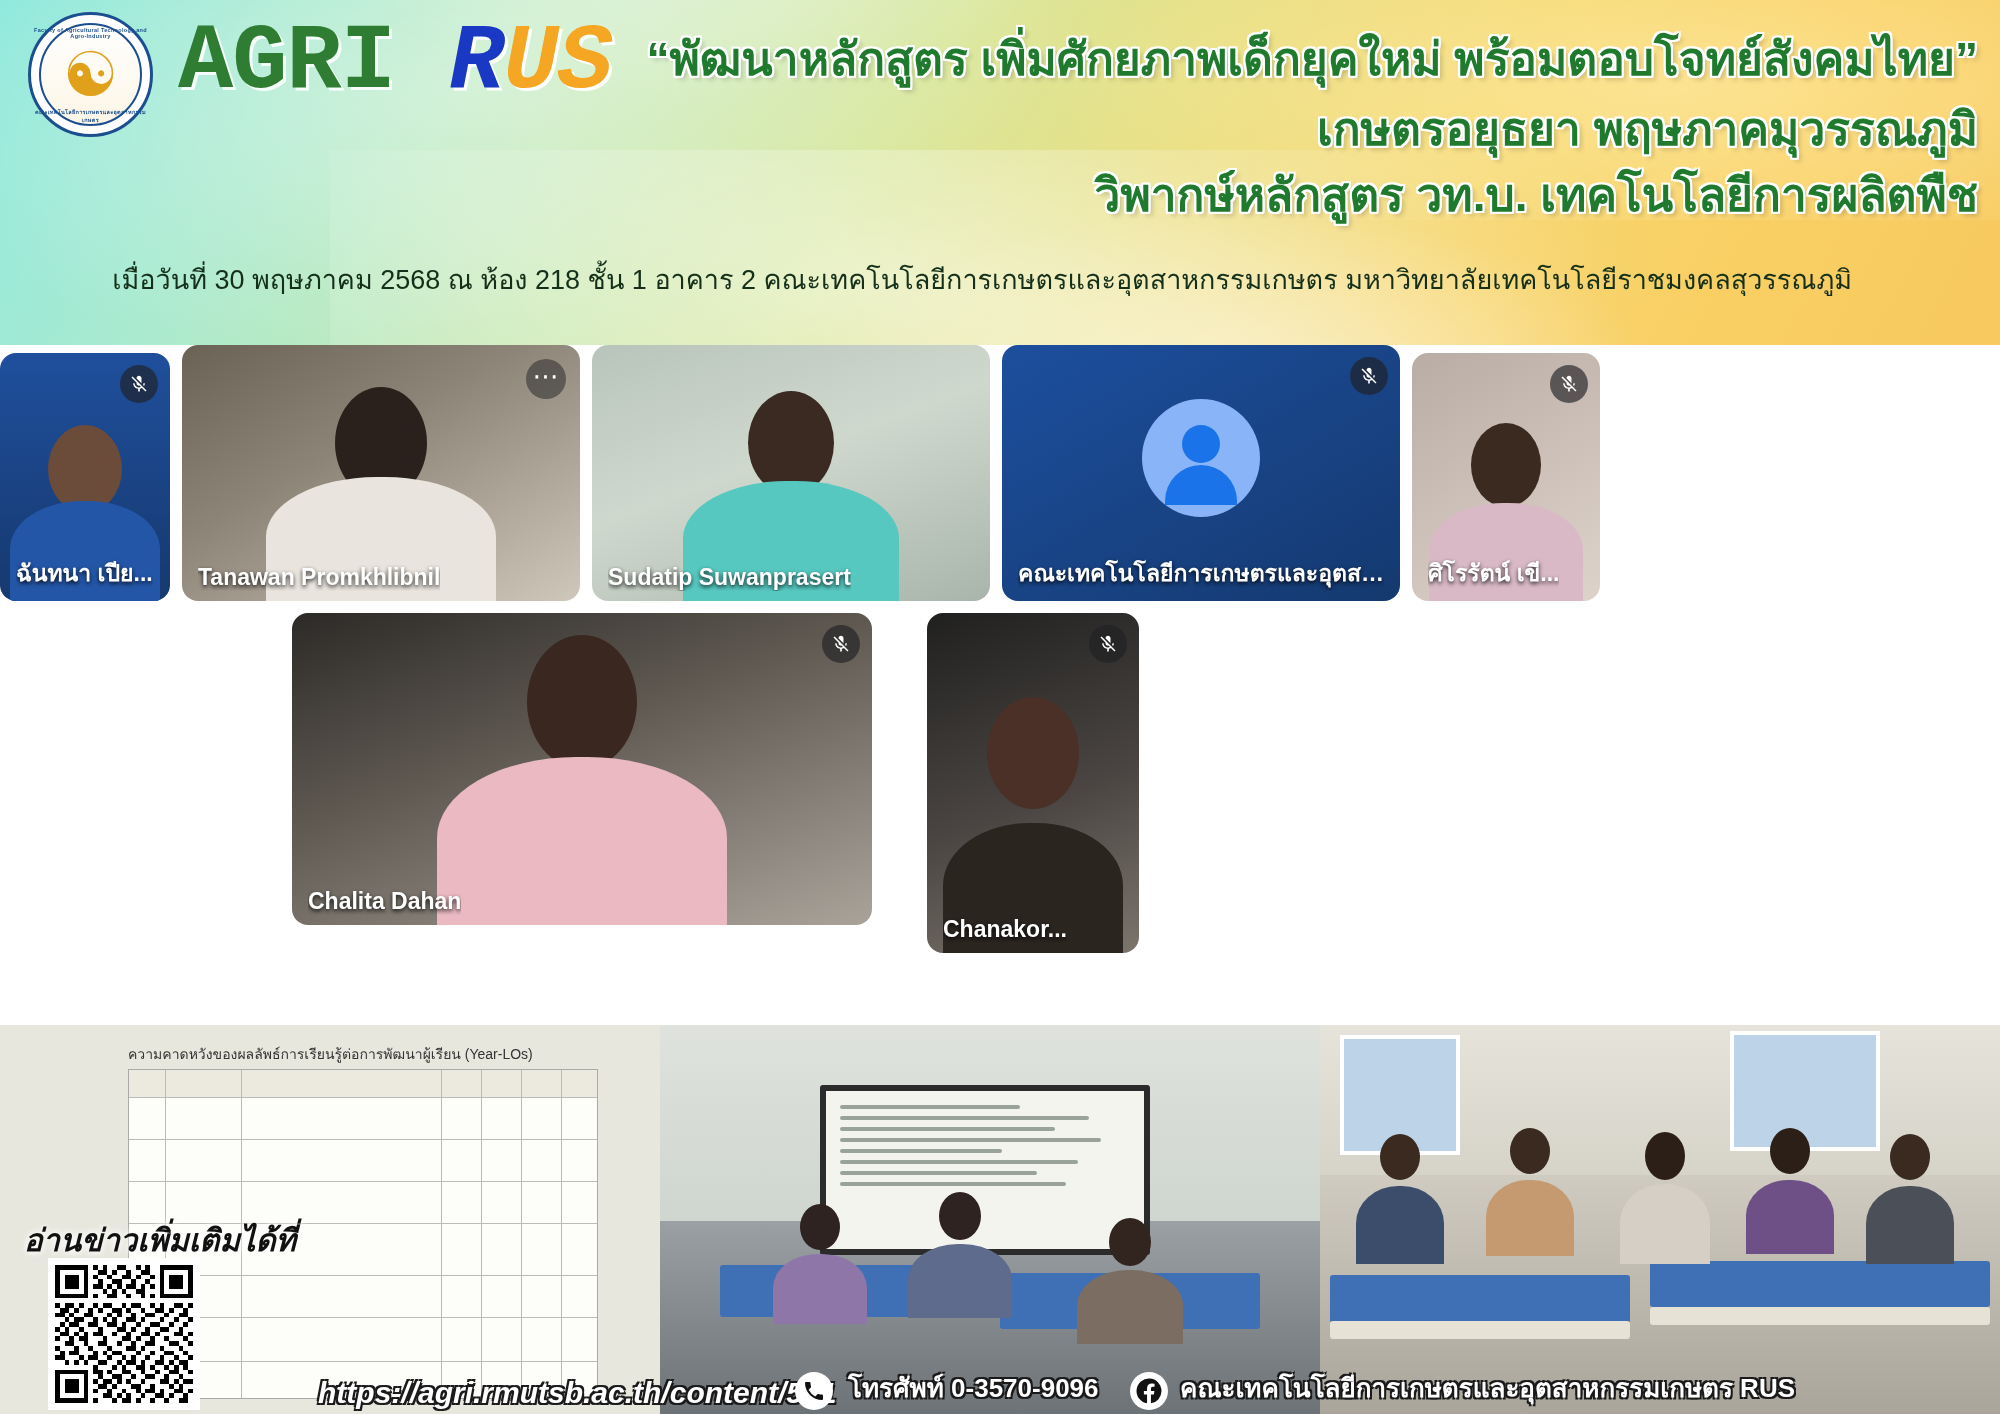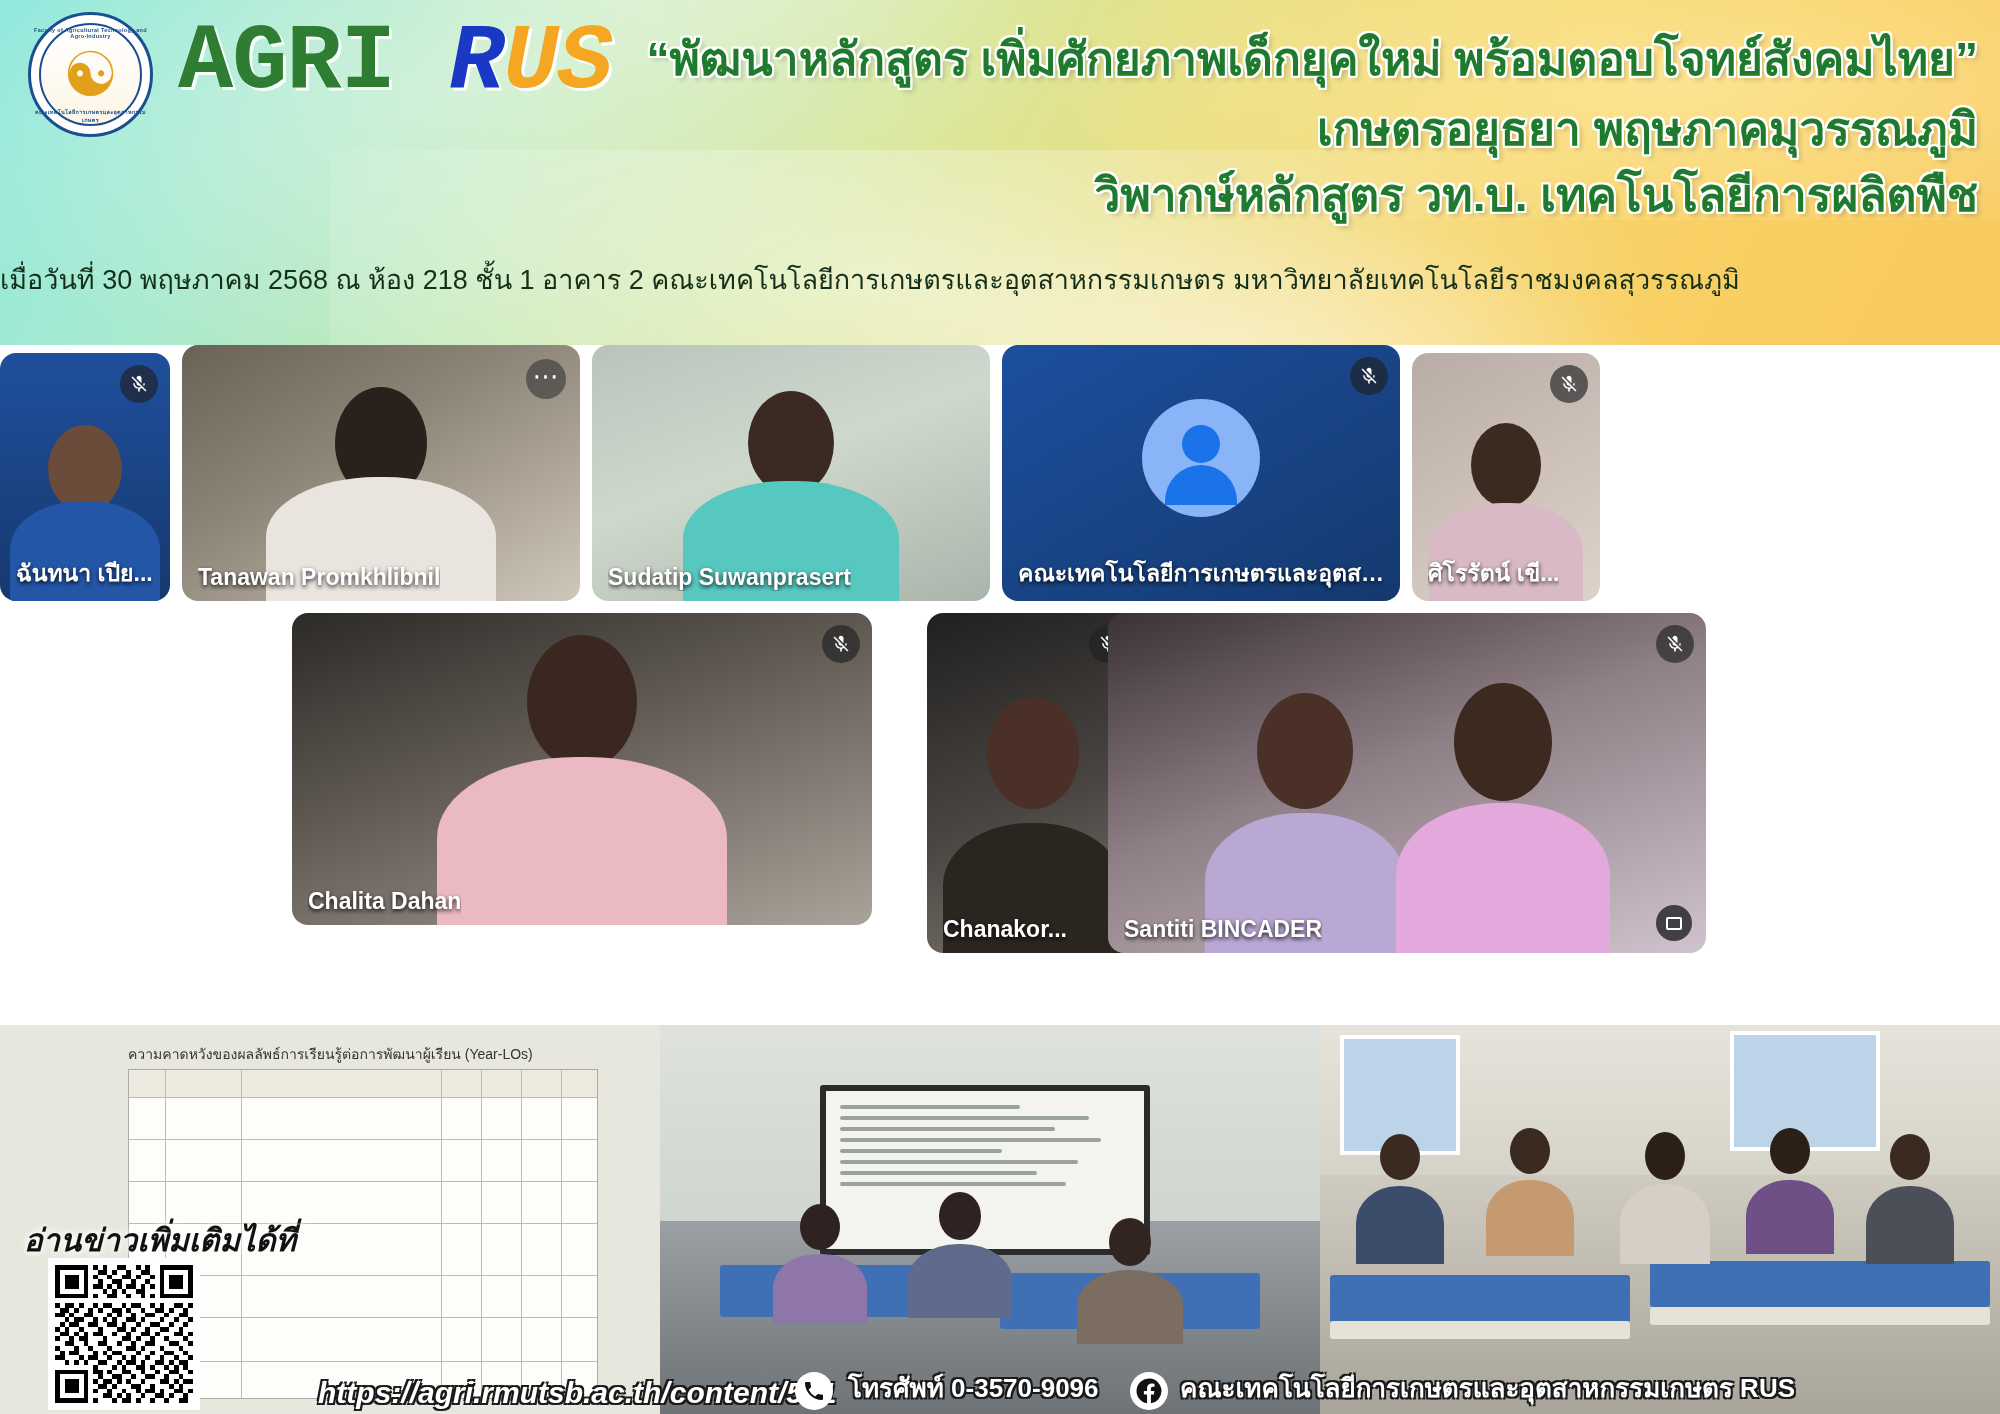--- a/index.html
+++ b/index.html
@@ -102,21 +102,21 @@
     text-shadow:
       -2px -2px 0 #fff, 2px -2px 0 #fff, -2px 2px 0 #fff, 2px 2px 0 #fff,
       0 -2px 0 #fff, 0 2px 0 #fff, -2px 0 0 #fff, 2px 0 0 #fff,
       4px 4px 5px rgba(0,0,0,.18);
   }
   .hdr-title.l1{ top:22px; font-size:46px; }
   .hdr-title.l2{ top:92px; font-size:46px; }
   .hdr-title.l3{ top:158px; font-size:46px; }
 
   .hdr-sub{
-    position:absolute; left:0; width:1852px; text-align:left;
+    position:absolute; left:0; width:1852px; text-align:right;
     font-size:27px; color:#15301a; white-space:nowrap;
   }
   .hdr-sub.s1{ top:258px; }
   .hdr-sub.s2{ top:300px; }
 
   
   .meet{
     position:absolute; left:0; top:345px; width:2000px; height:680px;
     background:#ffffff;
   }
@@ -350,40 +350,20 @@
       <div class="body" style="width:180px;height:130px;bottom:0;background:#2b2520;"></div>
     </div>
     <div class="mic-pill">
       <svg viewBox="0 0 24 24">
           <path d="M19 11h-1.7c0 .74-.16 1.43-.43 2.05l1.23 1.23c.56-.98.9-2.09.9-3.28zM15 11.16V5c0-1.66-1.34-3-3-3S9 3.34 9 5v.18l6 5.98zM4.27 3L3 4.27l6 6V11c0 1.66 1.33 3 3 3 .22 0 .44-.03.65-.08l1.66 1.66c-.71.33-1.5.52-2.31.52-2.76 0-5.3-2.1-5.3-5.1H5c0 3.41 2.72 6.23 6 6.72V21h2v-3.28c.91-.13 1.77-.45 2.54-.9L19.73 21 21 19.73 4.27 3z"></path>
         </svg>
     </div>
     <div class="label">Chanakor...</div>
   </div>
 
-  <div class="tile" style="left:1108px; top:268px; width:598px; height:340px;
-              background:linear-gradient(160deg,#3a3234,#8f7f86 45%,#cfc3cd);">
-    <div class="person" style="left:33%; width:230px;height:300px;">
-      <div class="head" style="width:96px;height:116px;top:40px;background:#4a3026;"></div>
-      <div class="body" style="width:200px;height:140px;bottom:0;background:#b9a7d4;"></div>
-    </div>
-    <div class="person" style="left:66%; width:240px;height:300px;">
-      <div class="head" style="width:98px;height:118px;top:30px;background:#3c2a20;"></div>
-      <div class="body" style="width:214px;height:150px;bottom:0;background:#e3a9dd;"></div>
-    </div>
-    <div class="mic-pill">
-      <svg viewBox="0 0 24 24">
-          <path d="M19 11h-1.7c0 .74-.16 1.43-.43 2.05l1.23 1.23c.56-.98.9-2.09.9-3.28zM15 11.16V5c0-1.66-1.34-3-3-3S9 3.34 9 5v.18l6 5.98zM4.27 3L3 4.27l6 6V11c0 1.66 1.33 3 3 3 .22 0 .44-.03.65-.08l1.66 1.66c-.71.33-1.5.52-2.31.52-2.76 0-5.3-2.1-5.3-5.1H5c0 3.41 2.72 6.23 6 6.72V21h2v-3.28c.91-.13 1.77-.45 2.54-.9L19.73 21 21 19.73 4.27 3z"></path>
-        </svg>
-    </div>
-    <div class="present-pill">
-        <div class="sq"></div>
-      </div>
-    <div class="label">Santiti BINCADER</div>
-  </div>
 </div>
 
 <div class="photos">
 
   <div class="photo p1">
     <div class="doc-title">ความคาดหวังของผลลัพธ์การเรียนรู้ต่อการพัฒนาผู้เรียน (Year-LOs)</div>
     <div class="doc-table">
       <div class="row" style="top:0;height:28px;background:#eceadf;"></div>
       <div class="row" style="top:28px;height:42px;"></div>
       <div class="row" style="top:70px;height:42px;"></div>

